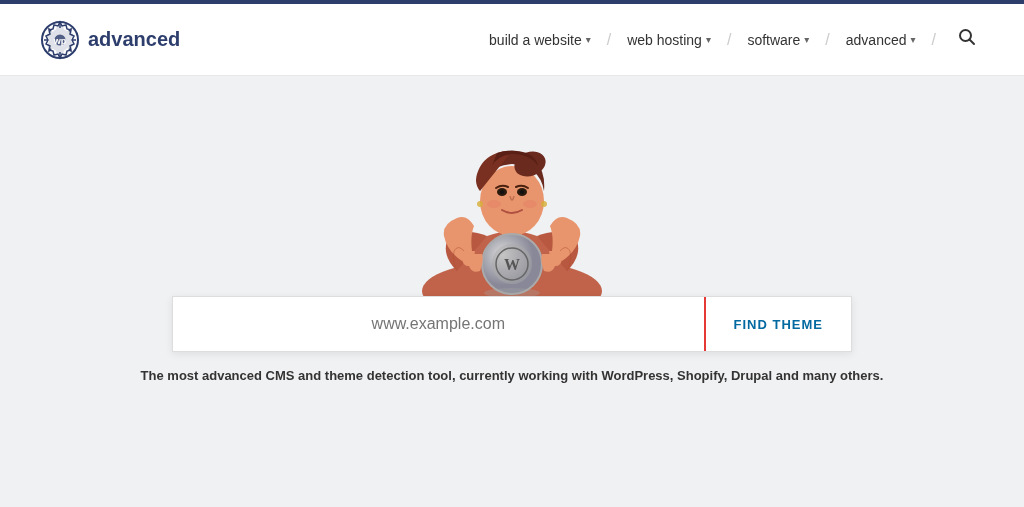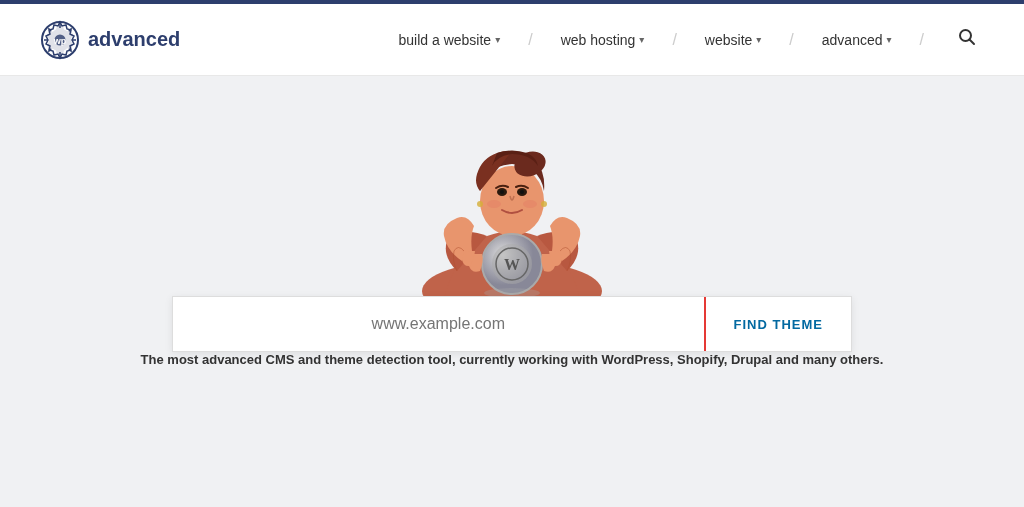--- a/index.html
+++ b/index.html
@@ -45,21 +45,21 @@
 
     .logo-text {
       font-size: 20px;
       font-weight: 600;
       color: #2d3e6d;
     }
 
     .nav {
       display: flex;
       align-items: center;
-      gap: 16px;
+      gap: 4px;
     }
 
     .nav-item {
       display: flex;
       align-items: center;
       gap: 4px;
       padding: 8px 10px;
       font-size: 14px;
       color: #333;
       cursor: pointer;
@@ -140,20 +140,21 @@
       color: #0369a1;
       font-size: 13px;
       font-weight: 700;
       letter-spacing: 1px;
       padding: 0 28px;
       cursor: pointer;
       text-transform: uppercase;
     }
 
     .subtitle {
+      margin-top: 16px;
       font-size: 13px;
       color: #555;
       text-align: center;
     }
 
     .subtitle span {
       font-weight: 600;
       color: #333;
     }
   </style>
@@ -190,21 +191,21 @@
       <span>build a website</span>
       <span class="nav-chevron">▾</span>
     </a>
     <span class="nav-separator">/</span>
     <a class="nav-item" href="#">
       <span>web hosting</span>
       <span class="nav-chevron">▾</span>
     </a>
     <span class="nav-separator">/</span>
     <a class="nav-item" href="#">
-      <span>website</span>
+      <span>software</span>
       <span class="nav-chevron">▾</span>
     </a>
     <span class="nav-separator">/</span>
     <a class="nav-item" href="#">
       <span>advanced</span>
       <span class="nav-chevron">▾</span>
     </a>
     <span class="nav-separator">/</span>
     <button class="search-icon-btn">
       <svg width="18" height="18" viewBox="0 0 18 18" fill="none" xmlns="http://www.w3.org/2000/svg">

